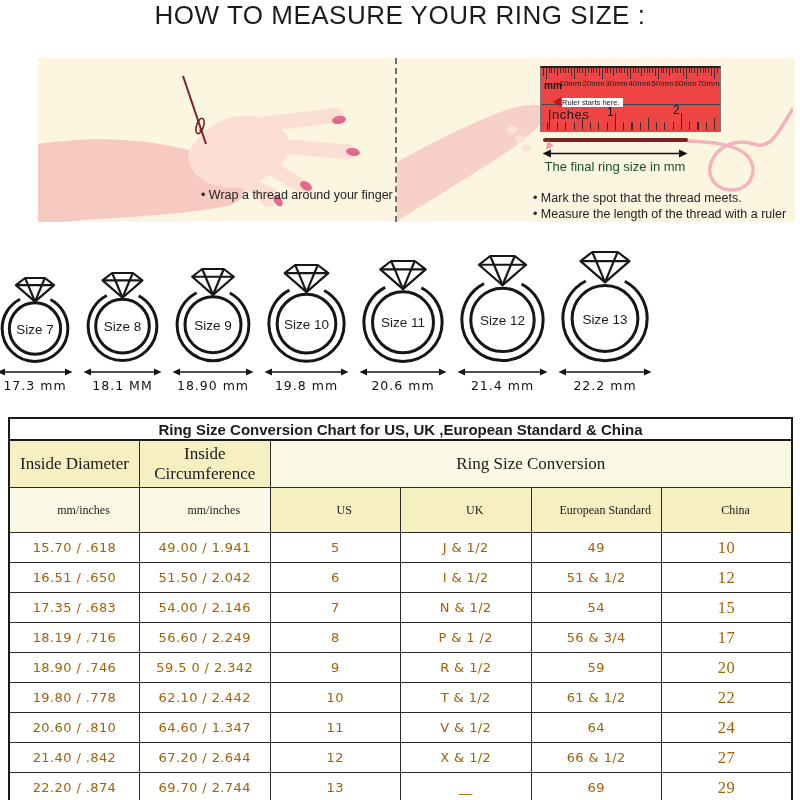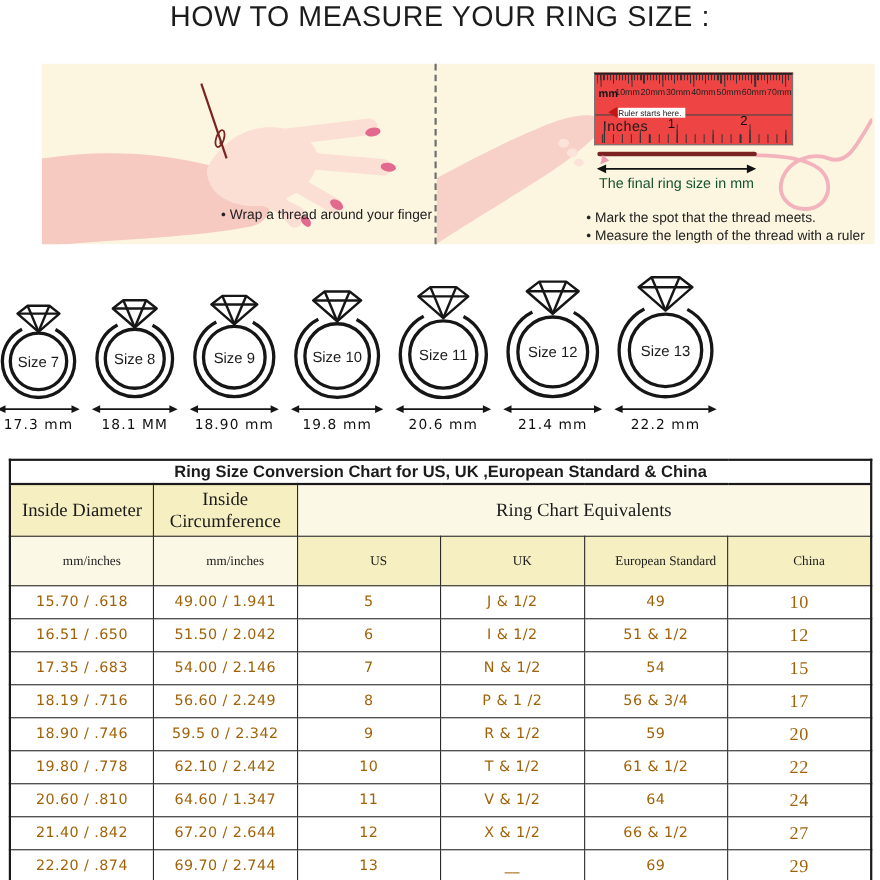--- a/index.html
+++ b/index.html
@@ -349,21 +349,21 @@
     </div>
 
   <table class="conv">
     <thead>
       <tr class="t-title">
         <th colspan="6">Ring Size Conversion Chart for US, UK ,European Standard &amp; China</th>
       </tr>
       <tr class="t-group">
         <th class="yellow">Inside Diameter</th>
         <th class="yellow">Inside Circumference</th>
-        <th colspan="4" class="cream">Ring Chart Equivalents</th>
+        <th colspan="4" class="cream">Ring Size Conversion</th>
       </tr>
       <tr class="t-sub">
         <th class="cream">mm/inches</th>
         <th class="cream">mm/inches</th>
         <th class="yellow">US</th>
         <th class="yellow">UK</th>
         <th class="yellow">European Standard</th>
         <th class="yellow">China</th>
       </tr>
     </thead>

